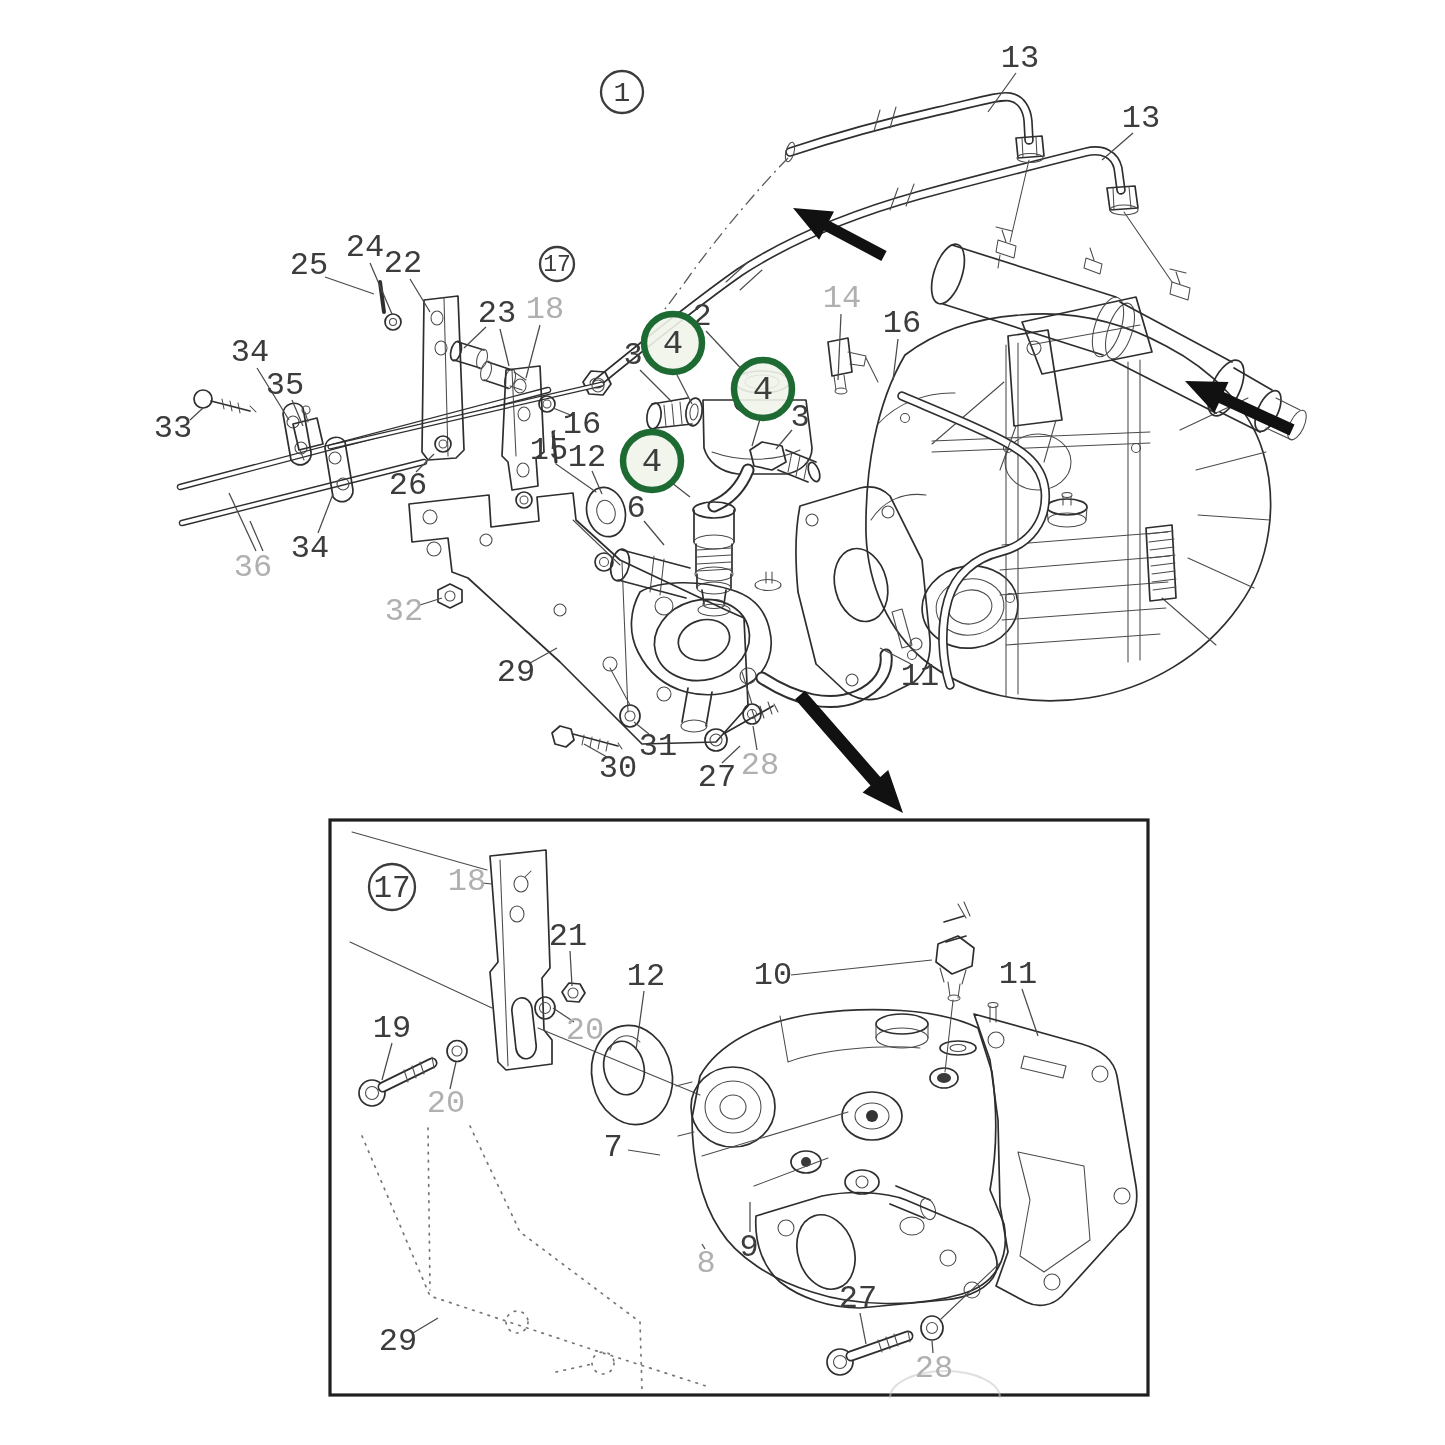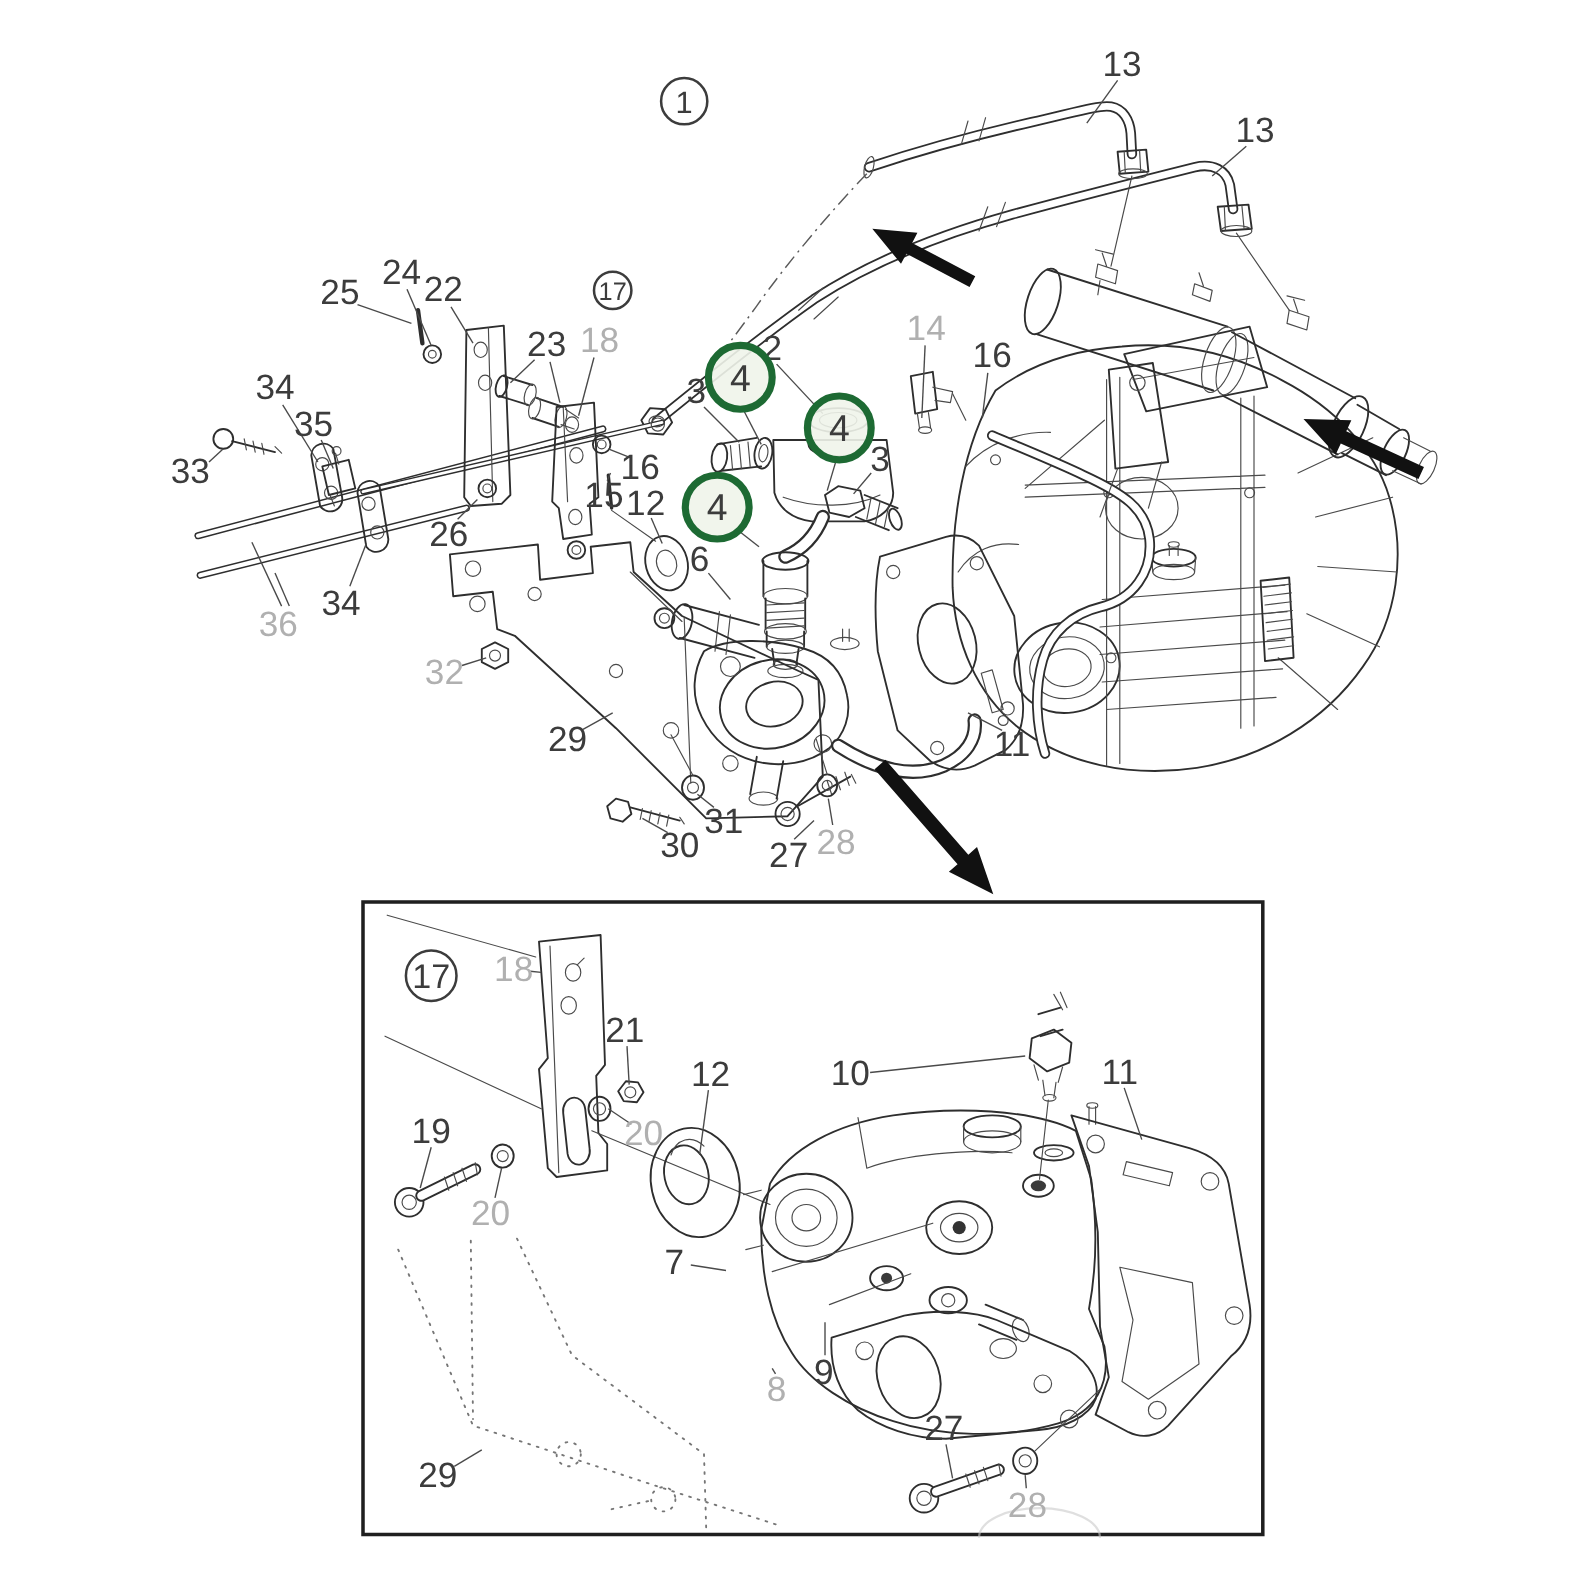--- a/index.html
+++ b/index.html
@@ -1,17 +1,17 @@
 <!DOCTYPE html>
 <html><head>
 <meta charset="utf-8">
 <style>
   html,body{margin:0;padding:0;background:#ffffff;}
   .stage{position:relative;width:1445px;height:1445px;background:#ffffff;overflow:hidden;
-         font-family:Liberation Sans, sans-serif;}
+         font-family:Liberation Mono, monospace;}
   svg{position:absolute;left:0;top:0;}
   
   .ln  {fill:none;stroke:#2e2e2e;stroke-width:1.7;stroke-linecap:round;stroke-linejoin:round;}
   .lnt {fill:none;stroke:#4a4a4a;stroke-width:1.05;stroke-linecap:round;stroke-linejoin:round;}
   .tube-o{fill:none;stroke:#2e2e2e;stroke-width:9.5;stroke-linecap:round;}
   .tube-i{fill:none;stroke:#ffffff;stroke-width:6.2;stroke-linecap:round;}
   .pipe-o{fill:none;stroke:#2e2e2e;stroke-width:13;stroke-linecap:round;}
   .pipe-i{fill:none;stroke:#ffffff;stroke-width:9;stroke-linecap:round;}
   .rod-o {fill:none;stroke:#2e2e2e;stroke-width:6.5;stroke-linecap:round;}
   .rod-i {fill:none;stroke:#ffffff;stroke-width:3.8;stroke-linecap:round;}

